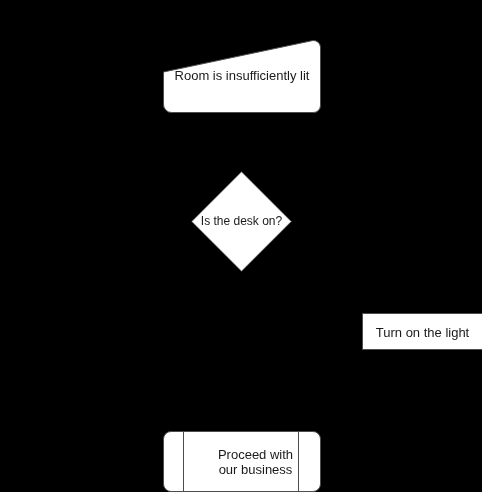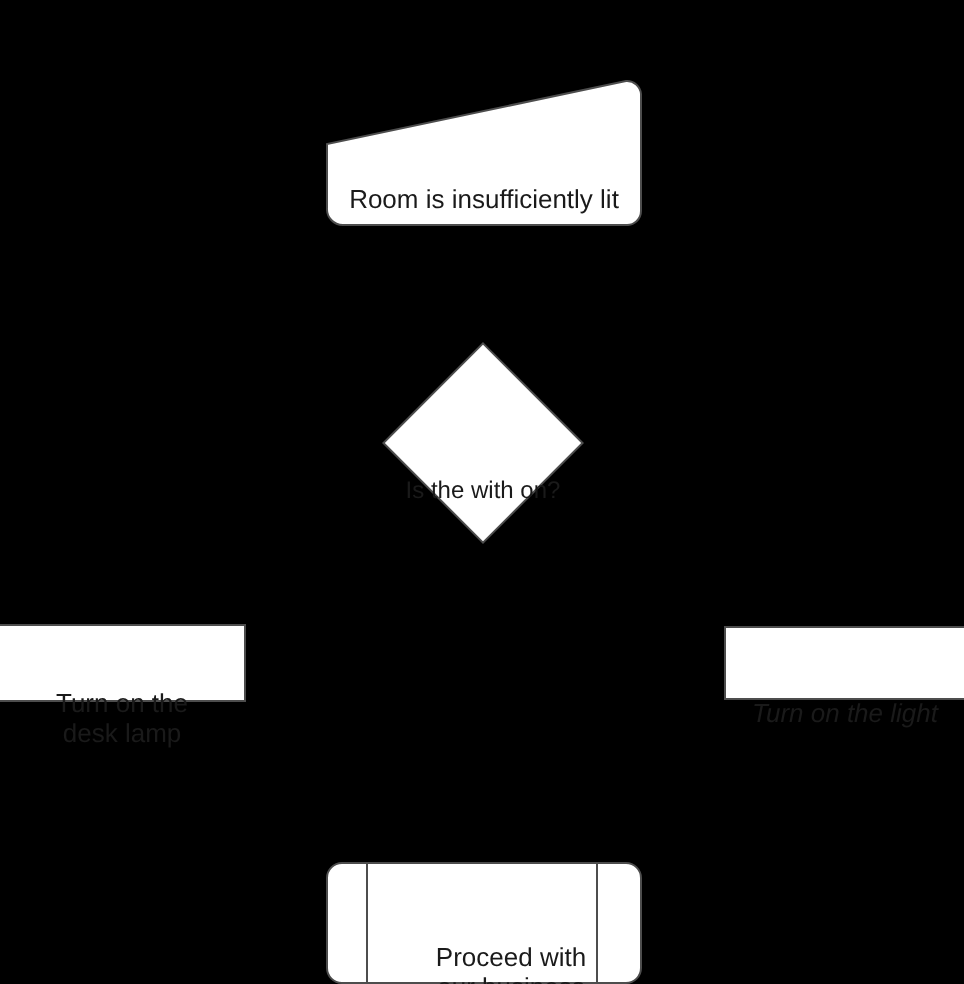--- a/index.html
+++ b/index.html
@@ -27,21 +27,20 @@
     position: absolute;
     left: 0;
     right: 0;
     text-align: center;
     color: #1a1a1a;
     font-size: 13px;
     line-height: 15px;
     font-family: "Liberation Sans", sans-serif;
     white-space: pre-line;
     pointer-events: none;
-    margin-top: 24px;
   }
   
   #node-problem {
     left: 163px;
     top: 38px;
     width: 158px;
     height: 75px;
   }
   #node-problem .shape-svg {
     position: absolute;
@@ -84,21 +83,20 @@
     top: 7px;
   }
   #node-main-light {
     left: 362px;
     top: 313px;
     width: 121px;
     height: 37px;
   }
   #node-main-light .node-label {
     top: 11px;
-    font-style: italic;
   }
   
   #node-proceed {
     left: 163px;
     top: 431px;
     width: 185px;
     height: 61px;
   }
   #node-proceed .shape-svg {
     position: absolute;
@@ -119,27 +117,23 @@
     <svg class="shape-svg" viewBox="0 0 158 75" preserveAspectRatio="none">
       <path d="M 0.5 34 L 0.5 66 A 8 8 0 0 0 8.5 74.5 L 150 74.5 A 7 7 0 0 0 157.5 67.5 L 157.5 9 A 7 7 0 0 0 150 2.5 Z" fill="#ffffff" stroke="#4d4d4d" stroke-width="1"></path>
     </svg>
     <div class="node-label">Room is insufficiently lit</div>
   </div>
 
   <div class="node" id="node-decision">
     <svg class="shape-svg" viewBox="0 0 101 101" preserveAspectRatio="none">
       <polygon points="50.5,0.7 100.3,50.5 50.5,100.3 0.7,50.5" fill="#ffffff" stroke="#4d4d4d" stroke-width="1"></polygon>
     </svg>
-    <div class="node-label">Is the with on?</div>
+    <div class="node-label">Is the desk on?</div>
   </div>
 
-  <div class="node proc-box" id="node-desk-lamp">
-    <div class="node-label">Turn on the
-desk lamp</div>
-  </div>
 
   <div class="node proc-box" id="node-main-light">
     <div class="node-label">Turn on the light</div>
   </div>
 
   <div class="node" id="node-proceed">
     <svg class="shape-svg" viewBox="0 0 158 61" preserveAspectRatio="none">
       <path d="M 0.5 8 A 7.5 7.5 0 0 1 8 0.5 L 150 0.5 A 7.5 7.5 0 0 1 157.5 8 L 157.5 53 A 7.5 7.5 0 0 1 150 60.5 L 8 60.5 A 7.5 7.5 0 0 1 0.5 53 Z" fill="#ffffff" stroke="#4d4d4d" stroke-width="1"></path>
       <line x1="20.5" y1="0.5" x2="20.5" y2="60.5" stroke="#4d4d4d" stroke-width="1"></line>
       <line x1="135.5" y1="0.5" x2="135.5" y2="60.5" stroke="#4d4d4d" stroke-width="1"></line>

